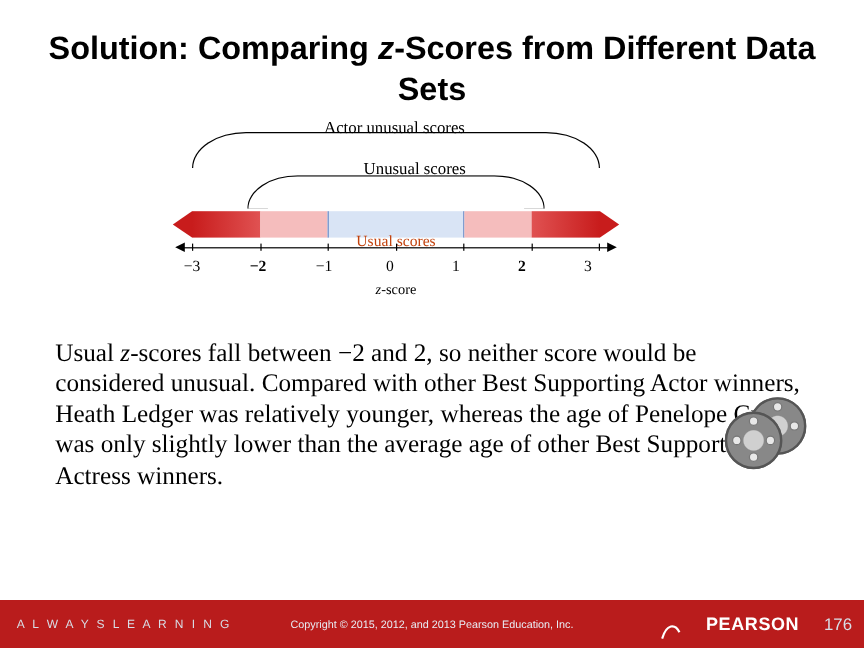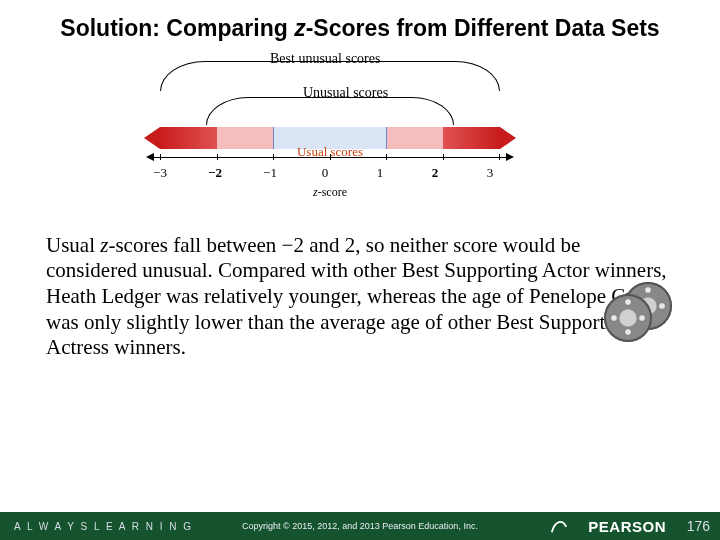--- a/index.html
+++ b/index.html
@@ -1,18 +1,18 @@
 <!DOCTYPE html>
 <html><head>
 <meta charset="utf-8">
 <style>
   * { box-sizing: border-box; margin: 0; padding: 0; }
   html, body { width: 720px; height: 540px; font-family: Arial, Helvetica, sans-serif; background: #fff; overflow: hidden; }
   .slide { position: relative; width: 720px; height: 540px; }
-  .title { font-size: 23px; font-weight: bold; text-align: center; padding: 14px 40px 6px 40px; line-height: 1.25; }
+  .title { font-size: 27px; font-weight: bold; text-align: center; padding: 24px 40px 6px 40px; line-height: 1.25; }
   .title .italic { font-style: italic; }
   .diagram-wrap { position: relative; width: 720px; height: 170px; margin-top: 8px; }
   .diagram { position: absolute; left: 140px; top: 0; width: 380px; height: 170px; }
   .arc { position: absolute; border: 1px solid #000; border-bottom: none; border-top-left-radius: 300px 200px; border-top-right-radius: 300px 200px; background: transparent; }
   .arc.outer { left: 20px; top: 4px; width: 340px; height: 30px; }
   .arc.inner { left: 66px; top: 40px; width: 248px; height: 28px; }
   .arc-label { position: absolute; font-family: "Times New Roman", serif; font-size: 14px; }
   .arc-label.vu  { left: 130px; top: -6px; }
   .arc-label.u   { left: 144px; top: 28px; margin-left: 19px; }
   .zone-row { position: absolute; left: 20px; top: 70px; width: 340px; height: 22px; display: flex; }
@@ -32,40 +32,40 @@
   .tick-labels span { display:inline-block; width: 20px; margin-left:-10px; text-align:center; }
   .axis-title { position: absolute; top: 28px; left: 0; right: 0; text-align: center; font-family: "Times New Roman", serif; font-size: 12px; }
   .axis-title .z { font-style: italic; }
   .film { position: absolute; right: 46px; top: 225px; width: 70px; height: 60px; }
   .reel { position: absolute; width: 48px; height: 48px; border-radius: 50%; background: radial-gradient(circle at 50% 50%, #d0d0d0 0 8px, #888 9px 22px, #666 23px 24px); box-shadow: inset 0 0 0 2px #555; }
   .reel.back  { left: 20px; top: 0; }
   .reel.front { left: 0; top: 12px; }
   .hole { position: absolute; width: 8px; height: 8px; background: #e8e8e8; border: 1px solid #777; border-radius: 50%; }
   .body-text { font-family: "Times New Roman", serif; font-size: 21px; line-height: 1.22; padding: 0 46px; margin-top: 6px; }
   .body-text .z { font-style: italic; }
-  .footer { position: absolute; left: 0; bottom: 0; width: 720px; height: 28px; background: #14532d; color: #fff; display: flex; align-items: center; font-size: 9px; }
+  .footer { position: absolute; left: 0; bottom: 0; width: 720px; height: 40px; background: #b91c1c; color: #fff; display: flex; align-items: center; font-size: 9px; }
   .footer .always { position: absolute; left: 14px; letter-spacing: 2px; font-size: 10px; color: #d8dde6; }
   .footer .copy   { position: absolute; left: 0; right: 0; text-align: center; font-size: 9px; color: #e8ecf4; }
   .footer .brand  { position: absolute; right: 54px; font-size: 15px; font-weight: bold; letter-spacing: 0.5px; }
   .footer .pageno { position: absolute; right: 10px; font-size: 14px; color: #d8dde6; }
   .pcurve { position: absolute; right: 152px; bottom: 6px; width: 18px; height: 18px; }
 </style>
 </head>
 <body>
 
 <div class="slide">
 
   <h1 class="title">
     <span>Solution: Comparing </span><span class="italic">z</span><span>-Scores from Different Data Sets</span>
   </h1>
 
   <div class="diagram-wrap">
     <div class="diagram">
       <div class="arc outer"></div>
-      <div class="arc-label vu">Best unusual scores</div>
+      <div class="arc-label vu">Actor unusual scores</div>
       <div class="arc inner"></div>
       <div class="arc-label u">Unusual scores</div>
 
       <div class="cap-l"></div>
       <div class="zone-row">
         <div class="zone" style="flex:0 0 16.66%; background:linear-gradient(90deg,#c81c1c,#e05252);"></div>
         <div class="zone" style="flex:0 0 16.66%; background:#f5bdbd;"></div>
         <div class="zone" style="flex:0 0 33.33%; background:#d9e4f5; border-left:1px solid #6a8cc7; border-right:1px solid #6a8cc7;"></div>
         <div class="zone" style="flex:0 0 16.66%; background:#f5bdbd;"></div>
         <div class="zone" style="flex:0 0 16.66%; background:linear-gradient(90deg,#e05252,#c81c1c);"></div>

